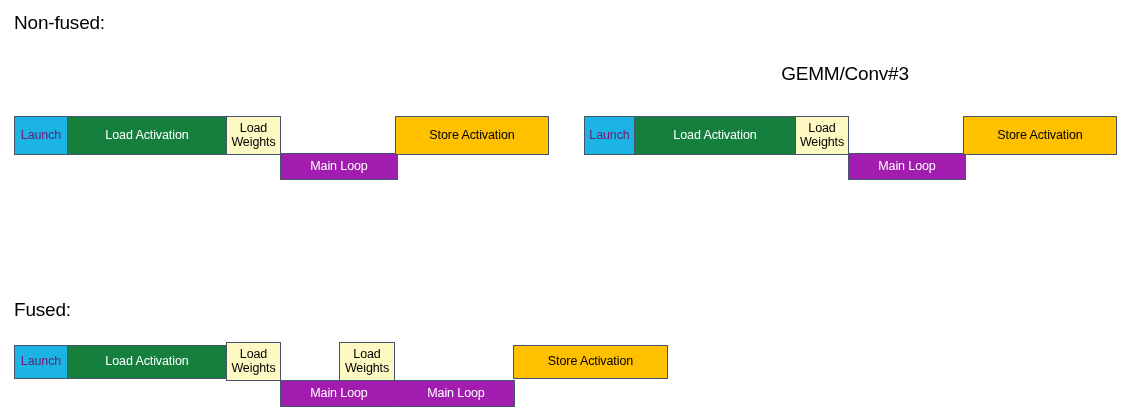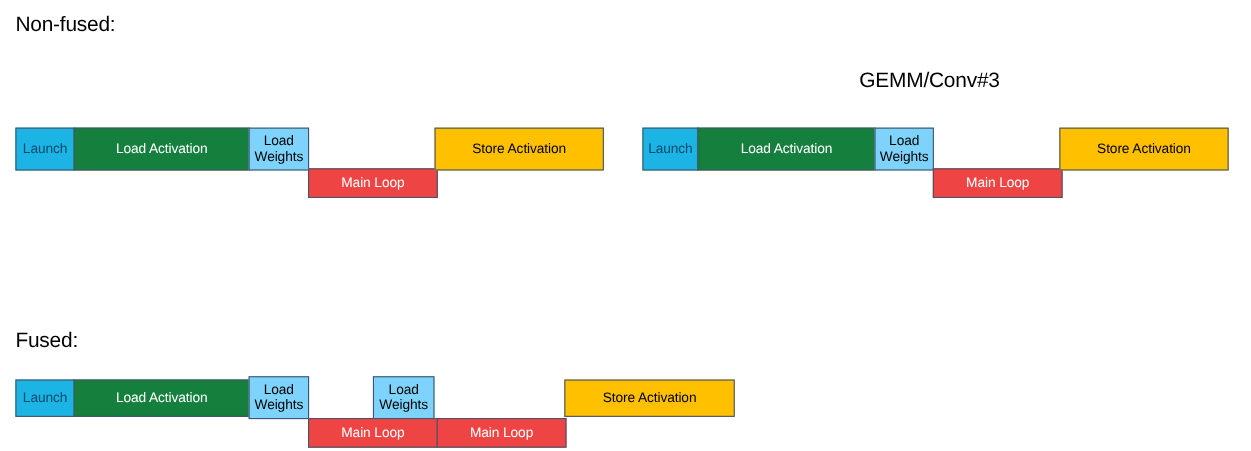--- a/index.html
+++ b/index.html
@@ -34,24 +34,24 @@
     display:flex;
     align-items:center;
     justify-content:center;
     text-align:center;
     font-size:12.5px;
     line-height:1.05;
     white-space:pre-line;
     letter-spacing:-0.1px;
     overflow:hidden;
   }
-  .bar.launch   {background:#1BB4E4;color:#0c4a6e;}
+  .bar.launch   {background:#1BB4E4;color:#701a75;}
   .bar.activation{background:#15803d;color:#ffffff;}
-  .bar.weights  {background:#7dd3fc;color:#000000;}
-  .bar.mainloop {background:#ef4444;color:#ffffff;}
+  .bar.weights  {background:#fef9c3;color:#000000;}
+  .bar.mainloop {background:#a21caf;color:#ffffff;}
   .bar.store    {background:#FFC000;color:#000000;text-align:center;}
 </style>
 </head>
 <body>
 
 <div class="canvas">
 
   <div class="section-label" style="left:14px;top:9px;">Non-fused:</div>
 
 

